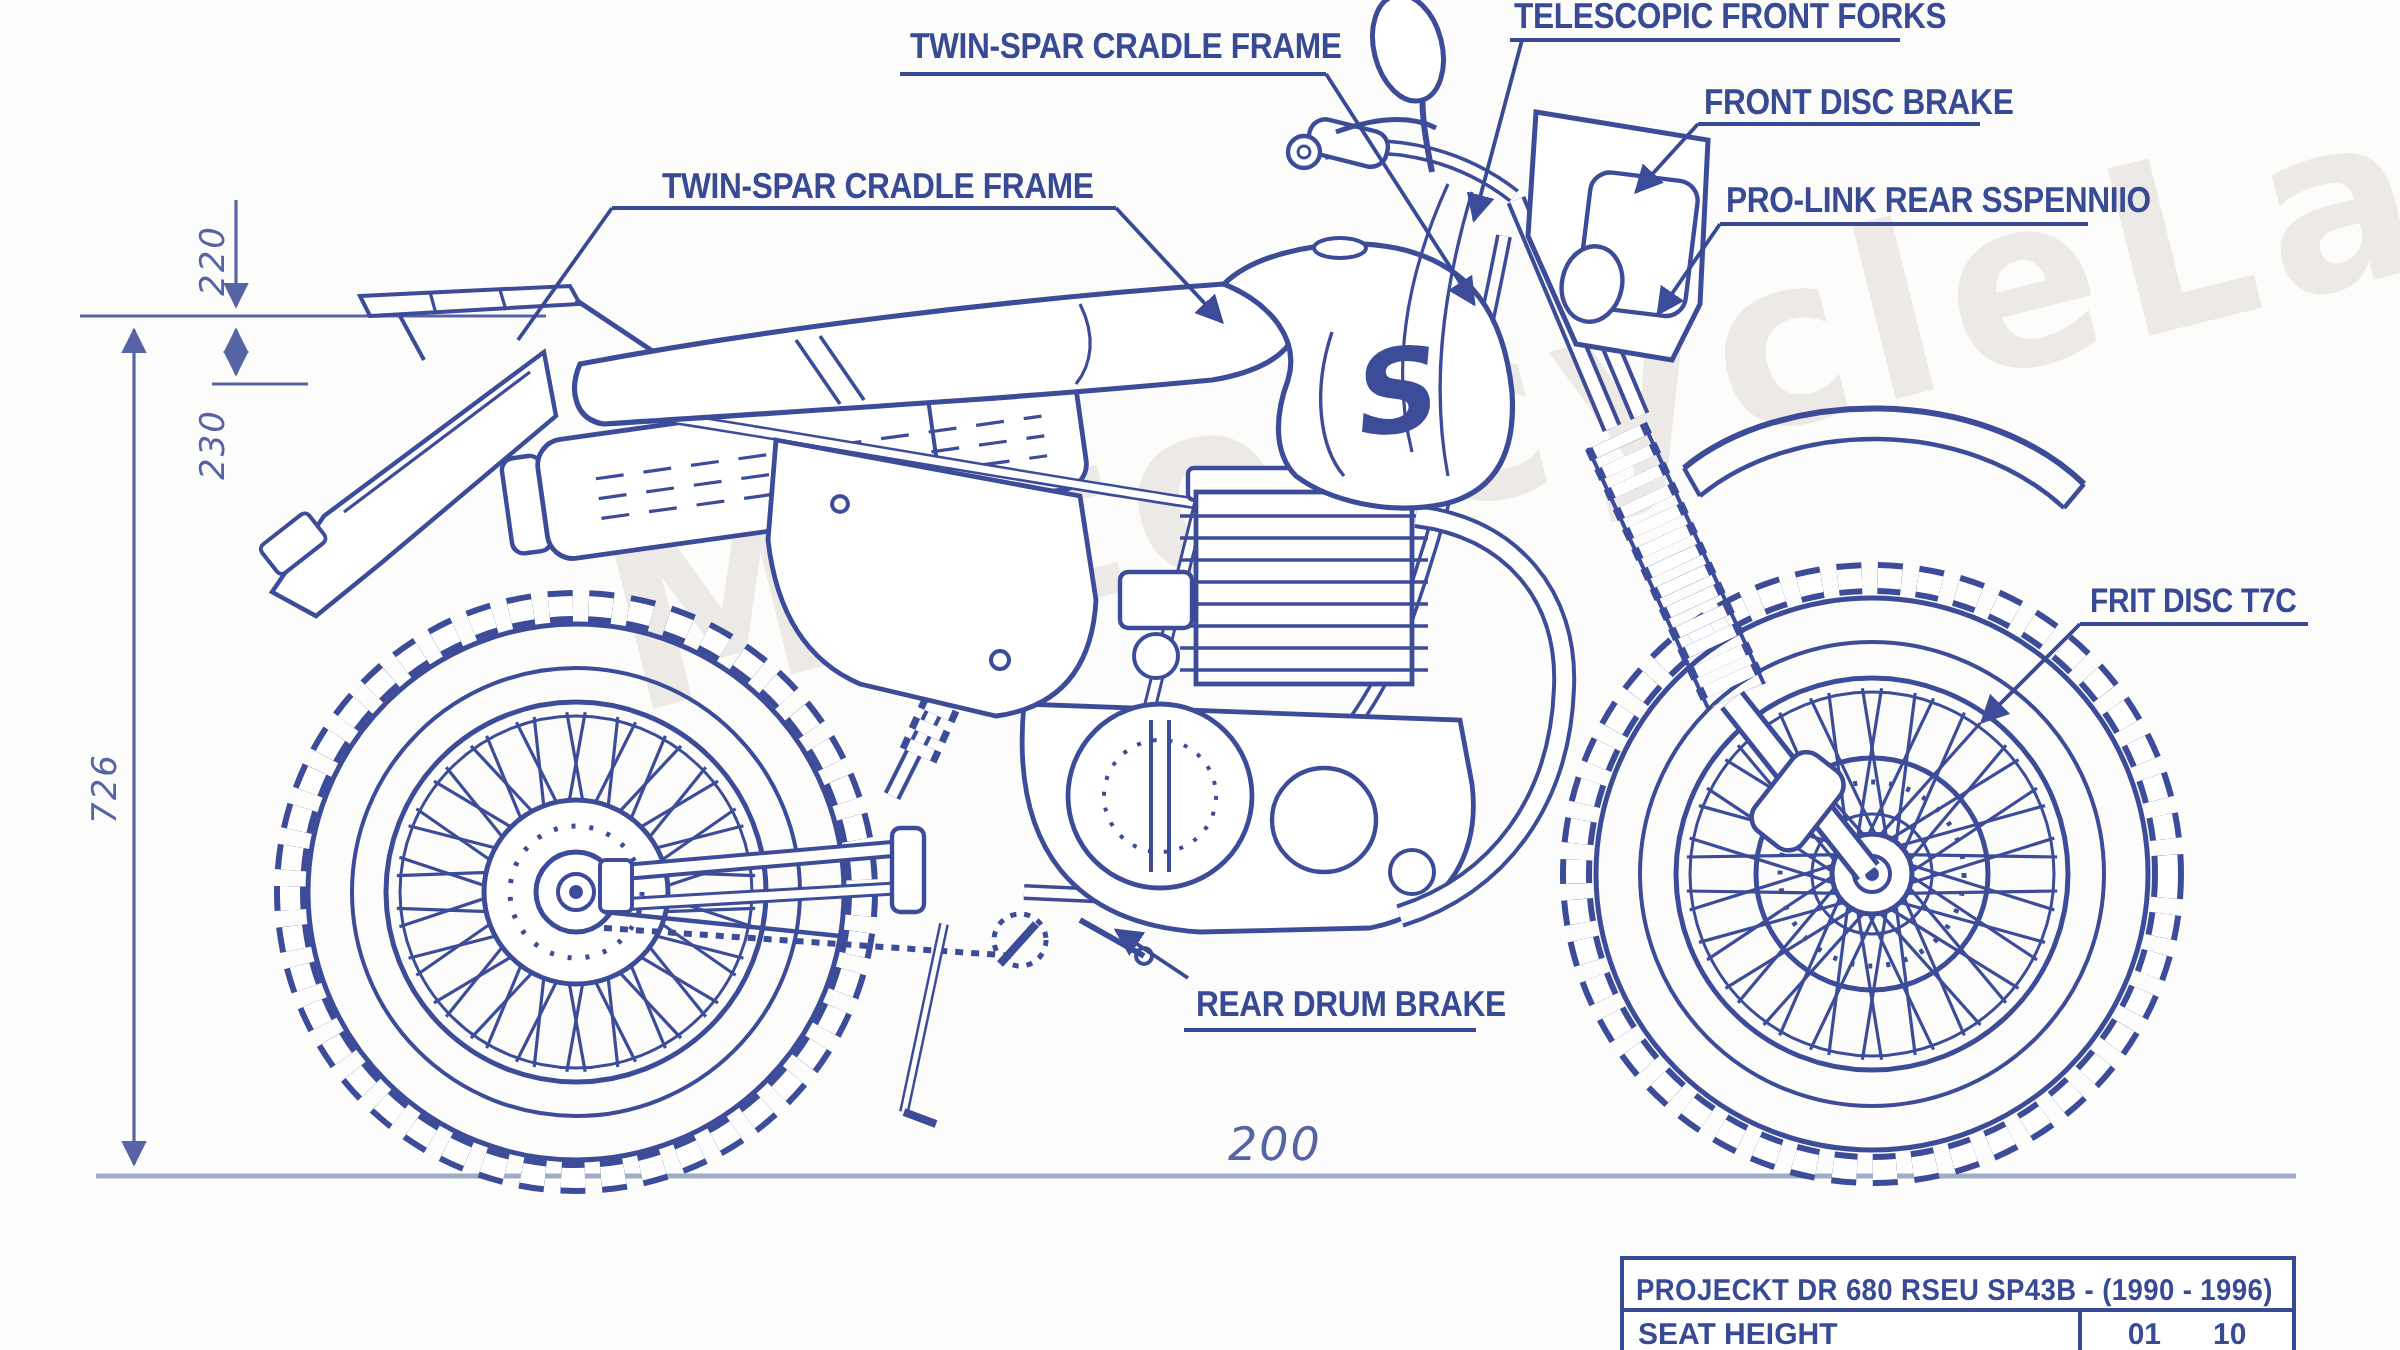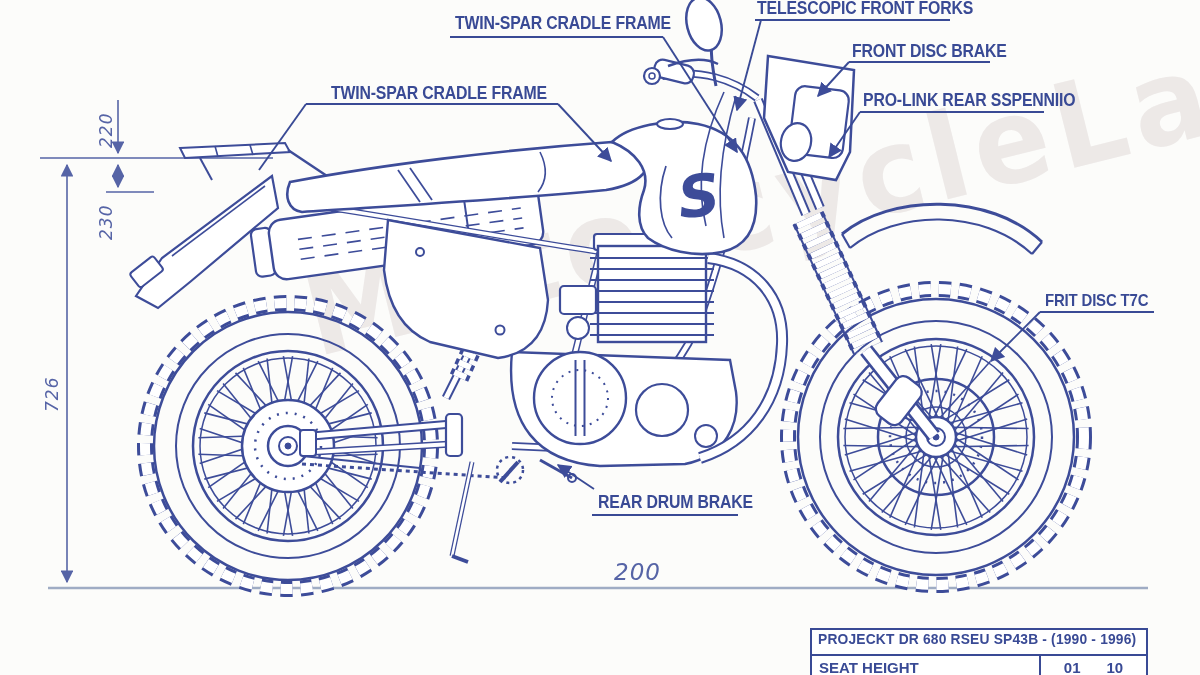--- a/index.html
+++ b/index.html
@@ -27,21 +27,21 @@
   }
   .lbl.small{font-size:17px;}
   .titleblock{
     position:absolute;left:810px;top:628px;z-index:3;
     width:338px;height:60px;
     border:2px solid #394a95;background:#ffffff;
     color:#394a95;box-sizing:border-box;
   }
   .tb-row1{
     height:24px;border-bottom:2px solid #394a95;
-    display:flex;align-items:flex-start;padding:0 6px;
+    display:flex;align-items:flex-end;padding:0 6px;
     font-size:15px;font-weight:700;letter-spacing:0.2px;
     transform-origin:left center;
   }
   .tb-row1 span{transform:scaleX(.92);transform-origin:left center;display:inline-block;white-space:nowrap;}
   .tb-row2{display:flex;height:34px;font-size:15px;font-weight:700;}
   .tb-label{flex:1;padding:3px 0 0 7px;}
   .tb-vals{
     width:105px;border-left:2px solid #394a95;
     display:flex;justify-content:center;gap:26px;padding-top:3px;
   }

